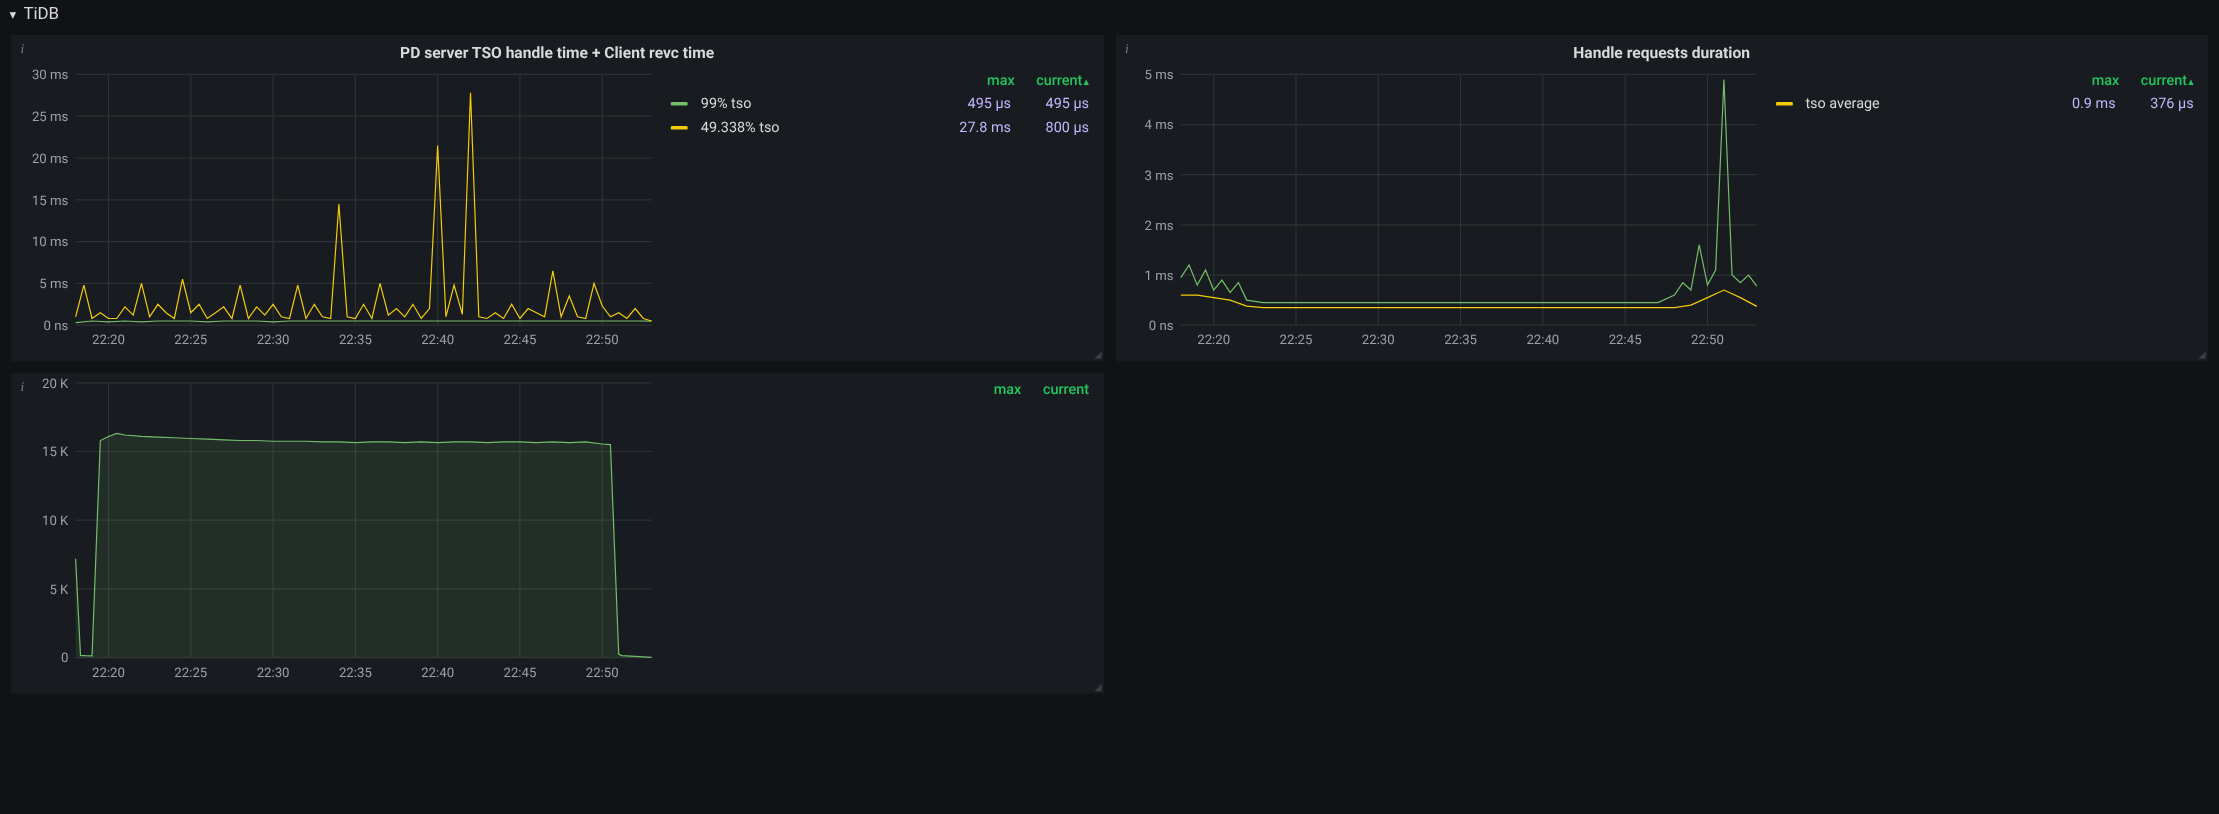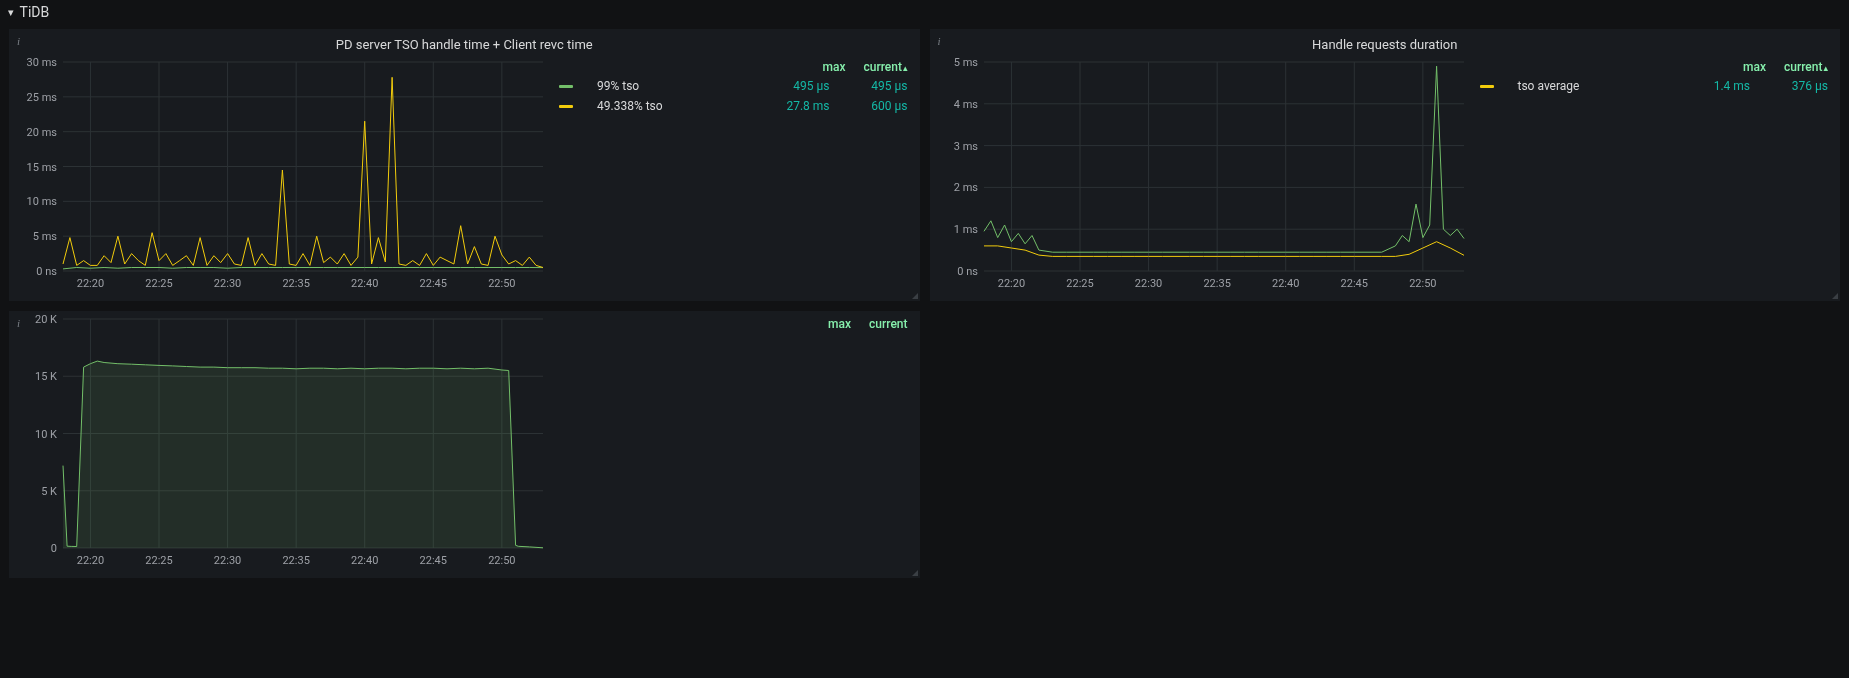--- a/index.html
+++ b/index.html
@@ -29,20 +29,21 @@
     background: #181b1f;
     border: 1px solid #111214;
     position: relative;
     padding: 4px 8px 8px 8px;
   }
   .panel-title {
     text-align: center;
     font-size: 13px;
     color: #d8d9da;
     padding: 4px 0 6px 0;
+    font-weight: bold;
   }
   .info-icon {
     position: absolute;
     top: 6px;
     left: 8px;
     color: #7b8087;
     font-size: 11px;
     font-style: italic;
     font-family: Georgia, serif;
     cursor: pointer;
@@ -59,45 +60,45 @@
   .axis-label { fill: #9da0a6; font-size: 11px; }
   .grid-line { stroke: #2c3235; stroke-width: 1; }
   .legend {
     flex: 1 1 auto;
     font-size: 12px;
   }
   .legend-header {
     display: flex;
     justify-content: flex-end;
     gap: 18px;
-    color: #86efac;
+    color: #22c55e;
     padding: 2px 4px;
     font-weight: 500;
   }
   .legend-header span { text-align: right; }
   .legend-row {
     display: flex;
     align-items: center;
     padding: 3px 4px;
-    gap: 24px;
+    gap: 11px;
   }
   .legend-row .swatch {
     width: 14px;
     height: 3px;
     border-radius: 1px;
     flex: 0 0 auto;
   }
   .legend-row .name {
     flex: 1 1 auto;
     color: #d8d9da;
   }
   .legend-row .val {
     width: 54px;
     text-align: right;
-    color: #14b8a6;
+    color: #c4b5fd;
   }
   .sort-arrow { font-size: 9px; margin-left: 1px; }
   .resize-handle {
     position: absolute;
     right: 2px;
     bottom: 2px;
     width: 0; height: 0;
     border-right: 6px solid #3a3f44;
     border-top: 6px solid transparent;
   }
@@ -158,21 +159,21 @@
           <div class="legend-row">
             <span class="swatch" style="background:#73bf69"></span>
             <span class="name">99% tso</span>
             <span class="val">495 µs</span>
             <span class="val">495 µs</span>
           </div>
           <div class="legend-row">
             <span class="swatch" style="background:#f2cc0c"></span>
             <span class="name">49.338% tso</span>
             <span class="val">27.8 ms</span>
-            <span class="val">600 µs</span>
+            <span class="val">800 µs</span>
           </div>
         </div>
       </div>
       <div class="resize-handle"></div>
     </div>
     <div class="panel">
       <span class="info-icon">i</span>
       <div class="panel-title">Handle requests duration</div>
       <div class="panel-body">
         <div class="chart-area">
@@ -208,21 +209,21 @@
           </svg>
         </div>
         <div class="legend">
           <div class="legend-header">
             <span><span>max</span></span>
             <span><span>current</span><span class="sort-arrow">▴</span></span>
           </div>
           <div class="legend-row">
             <span class="swatch" style="background:#f2cc0c"></span>
             <span class="name">tso average</span>
-            <span class="val">1.4 ms</span>
+            <span class="val">0.9 ms</span>
             <span class="val">376 µs</span>
           </div>
         </div>
       </div>
       <div class="resize-handle"></div>
     </div>
     <div class="panel">
       <span class="info-icon">i</span>
       <div class="panel-body">
         <div class="chart-area">

